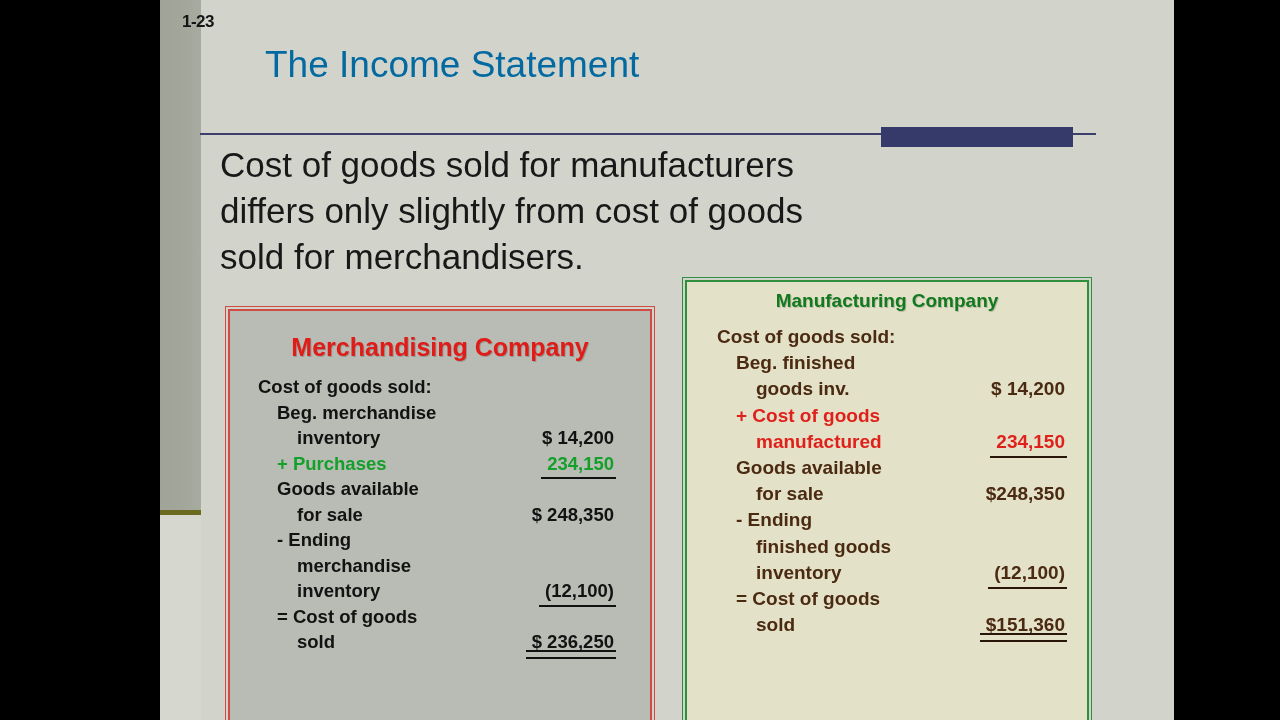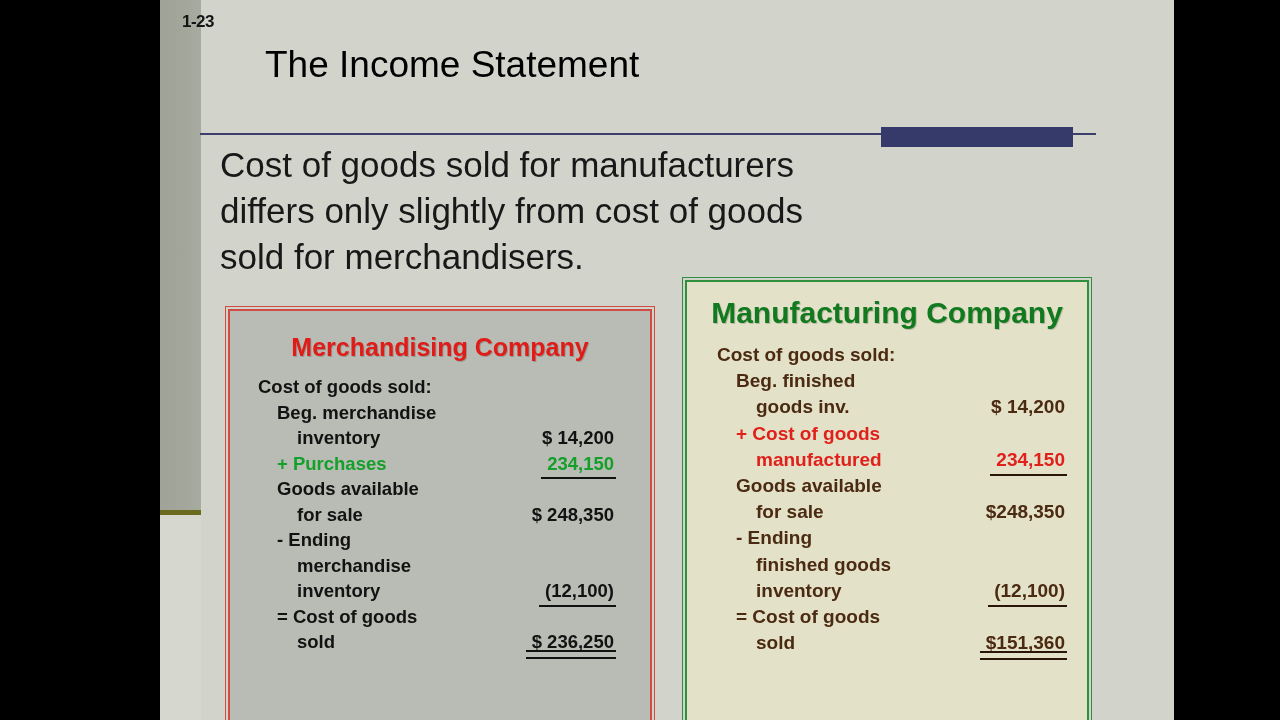--- a/index.html
+++ b/index.html
@@ -70,21 +70,21 @@
     letter-spacing: -0.5px;
     z-index: 5;
   }
 
   
   #title {
     position: absolute;
     left: 105px;
     top: 44px;
     font-size: 37px;
-    color: #000000;
+    color: #0369a1;
     letter-spacing: 0px;
     white-space: nowrap;
   }
 
   
   #rule {
     position: absolute;
     left: 40px;
     top: 133px;
     width: 896px;
@@ -146,22 +146,22 @@
     font-weight: bold;
     white-space: nowrap;
   }
   #panel-merch .panel-title {
     margin-top: 22px;
     font-size: 25px;
     color: #e01b18;
     text-shadow: 1px 1px 0 rgba(0,0,0,0.18);
   }
   #panel-manu .panel-title {
-    margin-top: 14px;
-    font-size: 30px;
+    margin-top: 8px;
+    font-size: 19px;
     color: #117a1e;
     text-shadow: 1px 1px 0 rgba(0,0,0,0.18);
   }
 
   
   .rows {
     margin-top: 12px;
     font-weight: bold;
     font-size: 19px;
     line-height: 25px;

